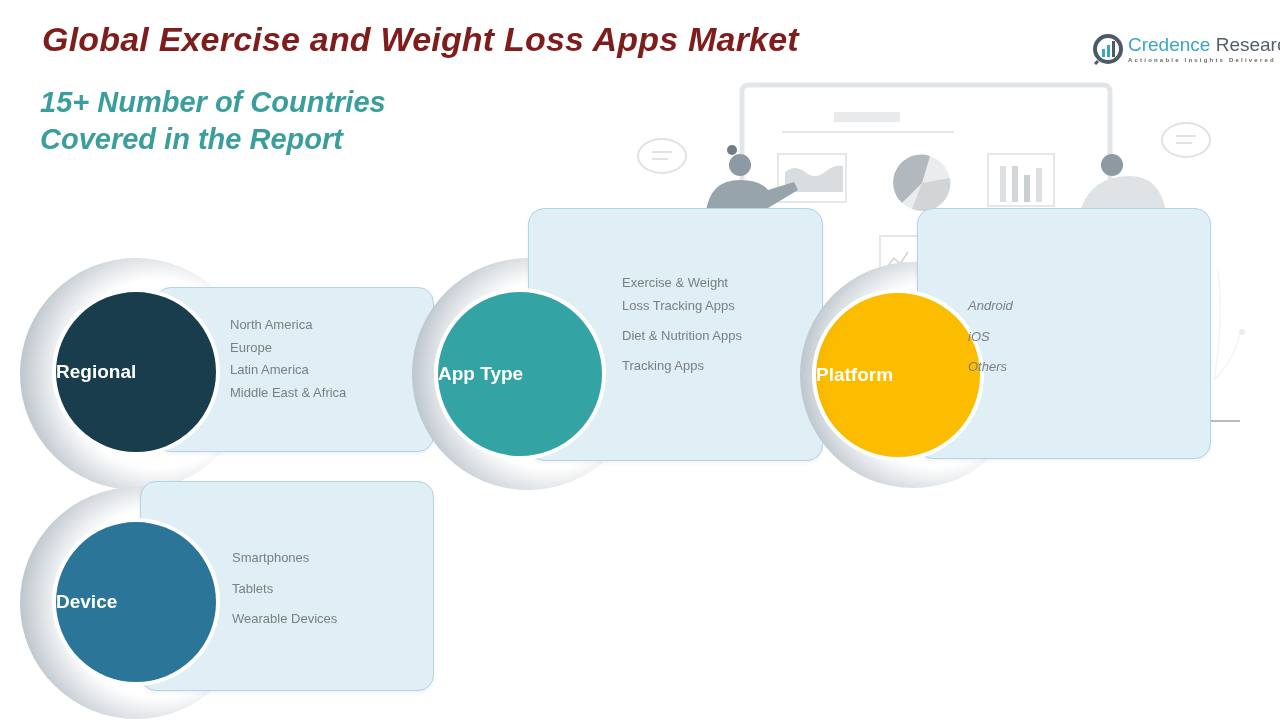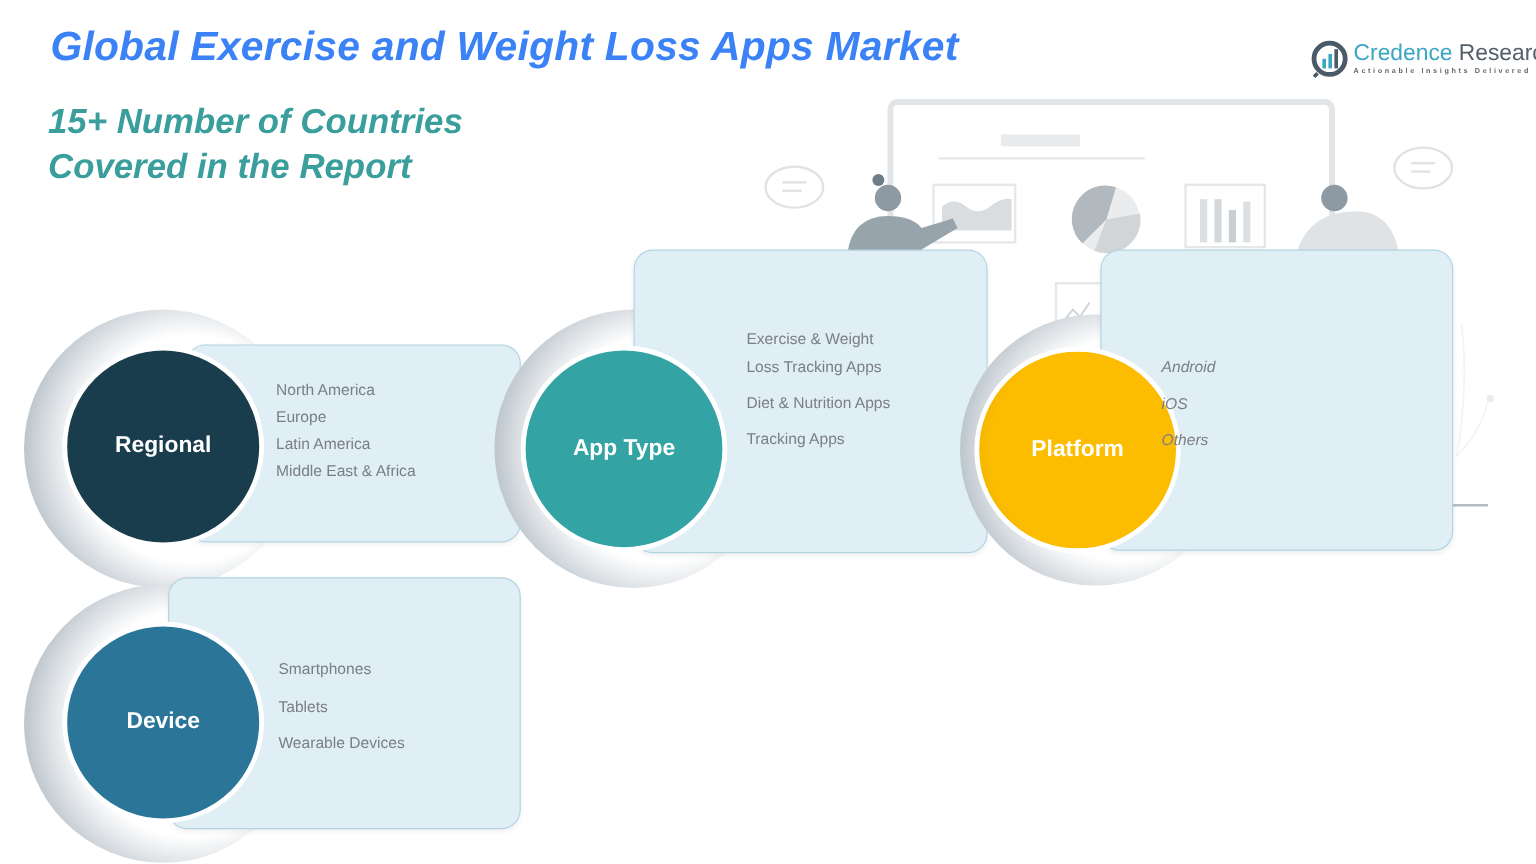--- a/index.html
+++ b/index.html
@@ -1,33 +1,33 @@
 <!DOCTYPE html>
 <html><head>
 <meta charset="utf-8">
 <style>
   html, body { margin:0; padding:0; }
   body { width:1280px; height:720px; position:relative; overflow:hidden; background:#ffffff; font-family:"Liberation Sans", sans-serif; }
-  .title { position:absolute; left:42px; top:20px; font-size:34px; font-weight:bold; font-style:italic; color:#3b82f6; letter-spacing:0.2px; white-space:nowrap;text-align:right; }
+  .title { position:absolute; left:42px; top:20px; font-size:34px; font-weight:bold; font-style:italic; color:#7f1d1d; letter-spacing:0.2px; white-space:nowrap;text-align:right; }
   .subtitle { position:absolute; left:40px; top:84px; font-size:29px; font-weight:bold; font-style:italic; color:#3a9e9c; line-height:37px; }
   .logo { position:absolute; left:1092px; top:32px; display:flex; align-items:center; }
   .logo-mark { width:32px; height:32px; margin-right:4px; margin-top:1px; }
   .logo-name { font-size:19px; line-height:22px; white-space:nowrap; }
   .logo-name .c1 { color:#3ba6c4; }
   .logo-name .c2 { color:#55606a; }
   .logo-tag { font-size:6px; letter-spacing:2.2px; color:#666; font-weight:bold; margin-top:1px; white-space:nowrap; }
 
   .illus { position:absolute; left:0; top:0; width:1280px; height:720px; pointer-events:none; }
 
   .card { position:absolute; background:#e0eef5; border:1.5px solid #b3d4e2; border-radius:16px; box-shadow:0 2px 4px rgba(0,0,0,0.06); }
   .items { position:absolute; color:#7a7f84; font-size:13px; }
   .items div { white-space:nowrap; }
 
   .ring { position:absolute; border-radius:50%; background:radial-gradient(circle at 60% 50%, #ffffff 0%, #ffffff 52%, #e6e9ec 62%, #b9c3ca 78%, #8e9ea9 100%); }
-  .circle { position:absolute; border-radius:50%; border:4px solid #ffffff; display:flex; align-items:center; justify-content:center; color:#fff; font-weight:bold; font-size:19px; box-sizing:border-box; }
+  .circle { position:absolute; border-radius:50%; border:4px solid #ffffff; display:flex; align-items:center; justify-content:flex-start; color:#fff; font-weight:bold; font-size:19px; box-sizing:border-box; }
 </style>
 </head>
 <body>
 
 <div class="title">Global Exercise and Weight Loss Apps Market</div>
 <div class="subtitle">
   <div>15+ Number of Countries</div>
   <div>Covered in the Report</div>
 </div>
 

